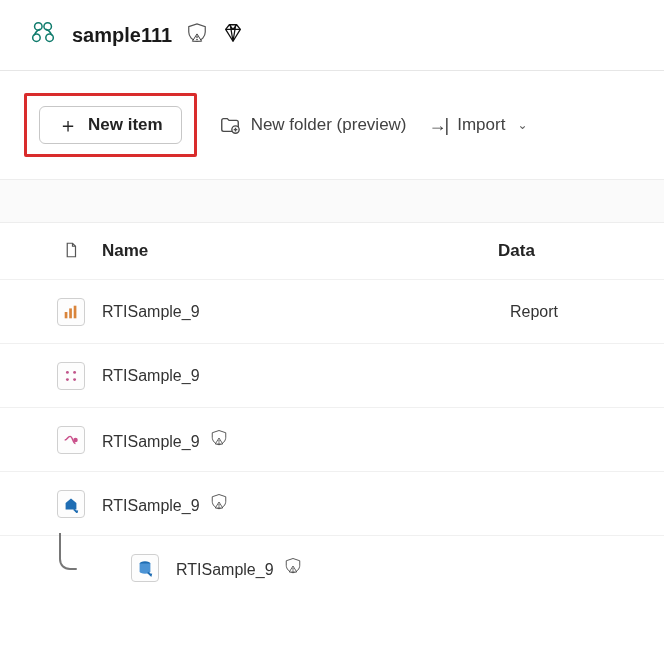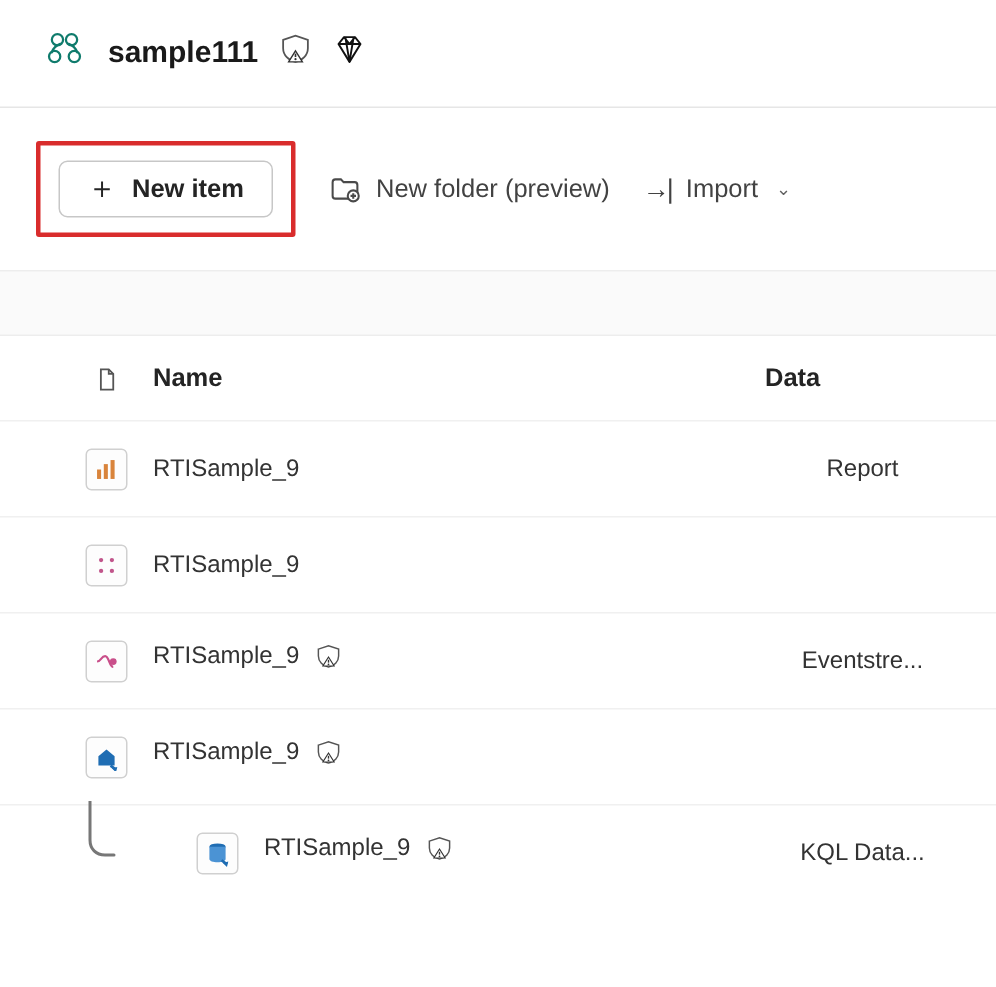--- a/index.html
+++ b/index.html
@@ -64,22 +64,22 @@
     .tb-chev { font-size: 12px; color: #616161; margin-left: 2px;}
     .spacer-band {
       height: 44px;
       background: #fafafa;
       border-top: 1px solid #ededed;
       border-bottom: 1px solid #ededed;
     }
     .list-area { padding-left: 0; }
     .list-header {
       display: flex;
-      align-items: flex-end;
-      padding: 18px 24px 18px 102px;
+      align-items: flex-start;
+      padding: 18px 36px 18px 102px;
       font-size: 17px;
       font-weight: 700;
       color: #242424;
     }
     .list-header .col-icon {
       width: 62px;
       margin-left: -62px;
       display: flex;
       justify-content: center;
     }
@@ -97,29 +97,28 @@
     .row .icon-cell {
       width: 62px;
       margin-left: -62px;
       display: flex;
       justify-content: center;
       align-items: center;
     }
     .row .name-cell {
       flex: 1;
       display: flex;
-      align-items: flex-start;
+      align-items: flex-end;
       gap: 10px;
     }
     .row .type-cell {
       width: 130px;
       white-space: nowrap;
       overflow: hidden;
       text-overflow: ellipsis;
-      text-align: center;
     }
     .row.nested { padding-left: 176px; }
     .row.nested .icon-cell { margin-left: -62px; }
     .tree-connector {
       position: absolute;
       width: 22px;
       height: 40px;
       margin-left: -120px;
       margin-top: -30px;
     }
@@ -250,21 +249,20 @@
       <span>RTISample_9</span>
       <span class="mini-warn">
         <svg viewBox="0 0 24 24">
             <path d="M3 5l9-3 9 3v6c0 5-4 9-9 10-5-1-9-5-9-10V5z" fill="none" stroke="#555" stroke-width="1.3"></path>
             <path d="M12 12l5 8H7l5-8z" fill="#fff" stroke="#333"></path>
             <circle cx="12" cy="18.5" r="0.8" fill="#333"></circle>
             <rect x="11.4" y="14.5" width="1.2" height="2.5" fill="#333"></rect>
           </svg>
       </span>
     </span>
-    <span class="type-cell">Eventstre...</span>
   </div>
 
   <div class="row">
     <span class="icon-cell">
         <span class="item-icon-box">
       <svg viewBox="0 0 20 20">
             <path d="M4 9l6-5 6 5v7H4V9z" fill="#1f6db3"></path>
             <path d="M13 16l4 3" stroke="#1f6db3" stroke-width="2"></path>
             <path d="M14 18l4-1-1 4z" fill="#1f6db3"></path>
           </svg>
@@ -301,16 +299,15 @@
       <span>RTISample_9</span>
       <span class="mini-warn">
         <svg viewBox="0 0 24 24">
             <path d="M3 5l9-3 9 3v6c0 5-4 9-9 10-5-1-9-5-9-10V5z" fill="none" stroke="#555" stroke-width="1.3"></path>
             <path d="M12 12l5 8H7l5-8z" fill="#fff" stroke="#333"></path>
             <circle cx="12" cy="18.5" r="0.8" fill="#333"></circle>
             <rect x="11.4" y="14.5" width="1.2" height="2.5" fill="#333"></rect>
           </svg>
       </span>
     </span>
-    <span class="type-cell">KQL Data...</span>
   </div>
 
 </div>
 
 </body></html>

